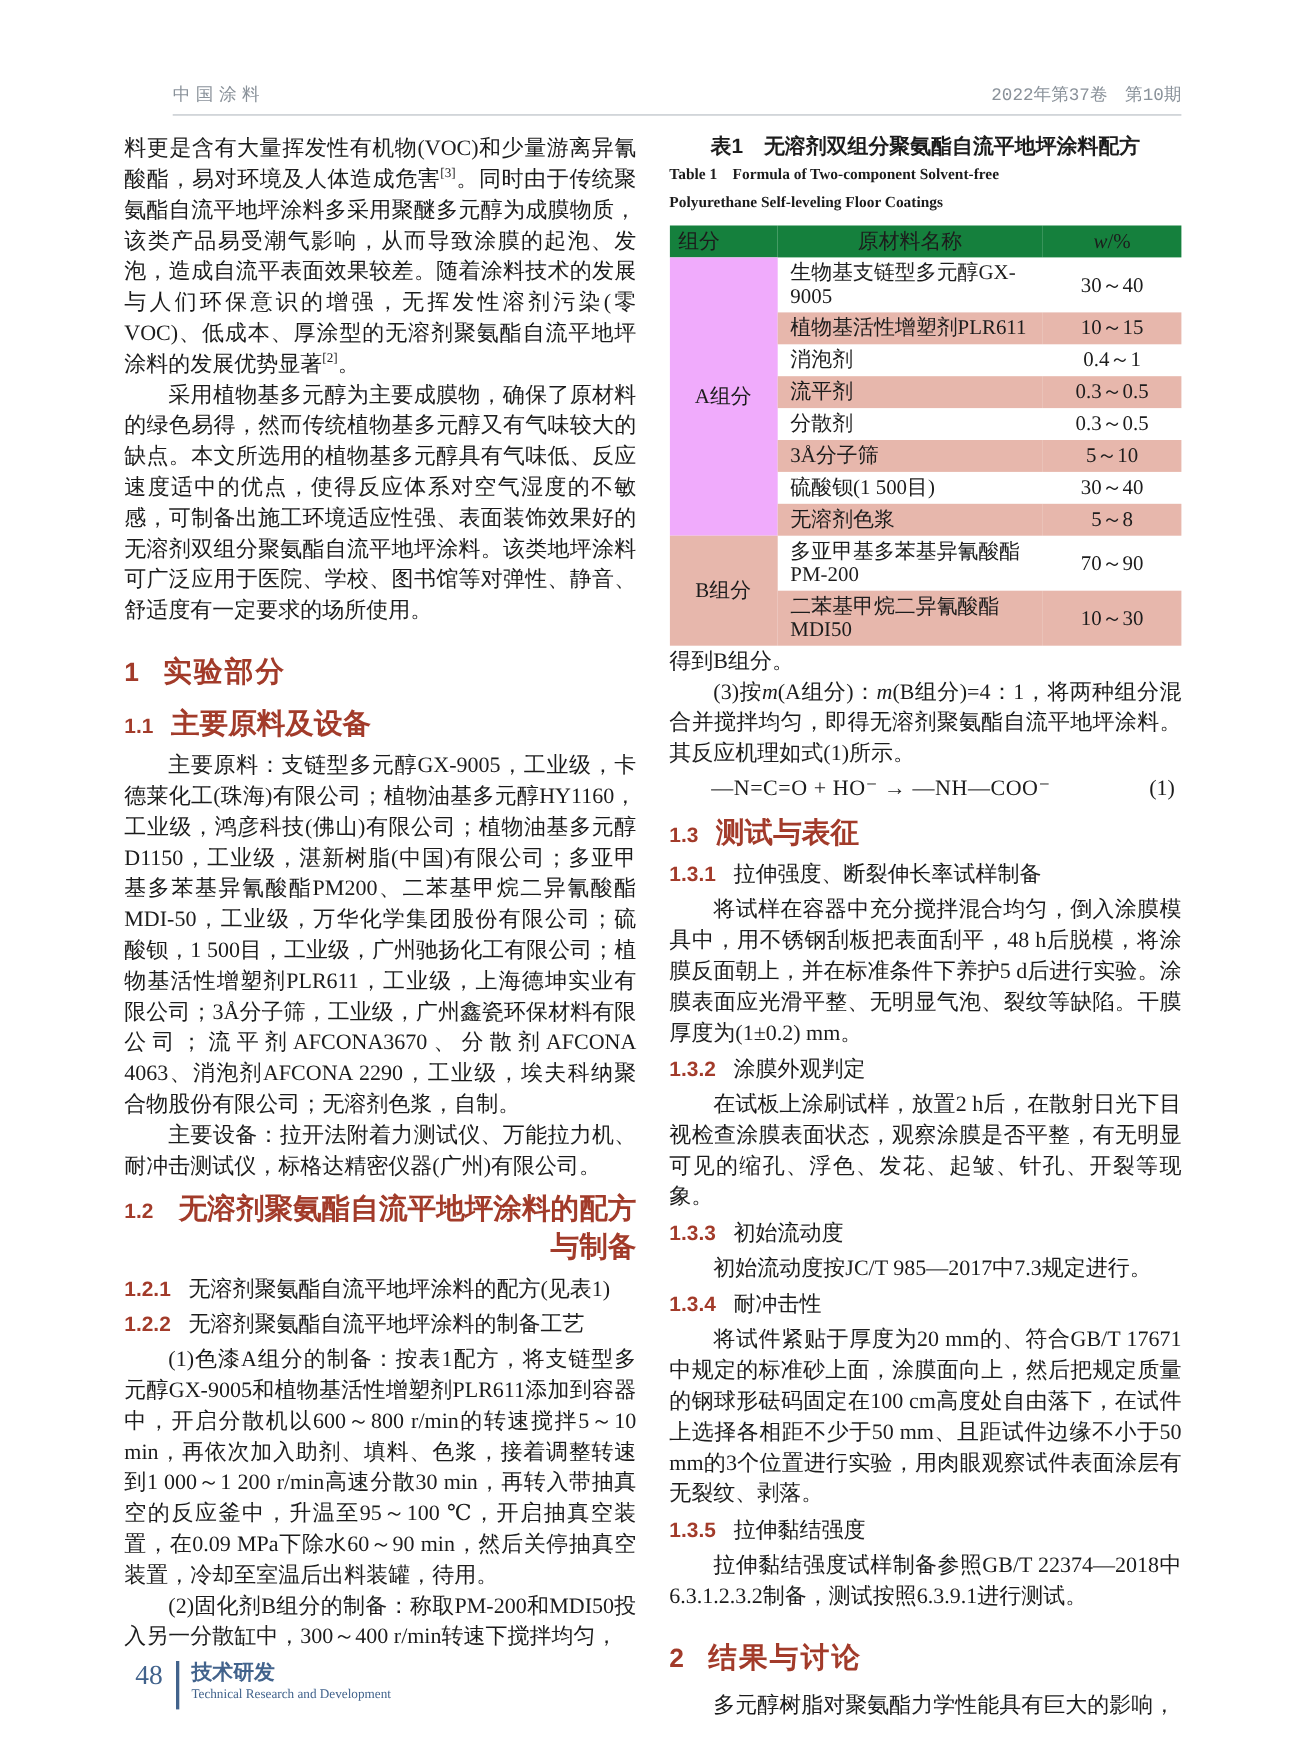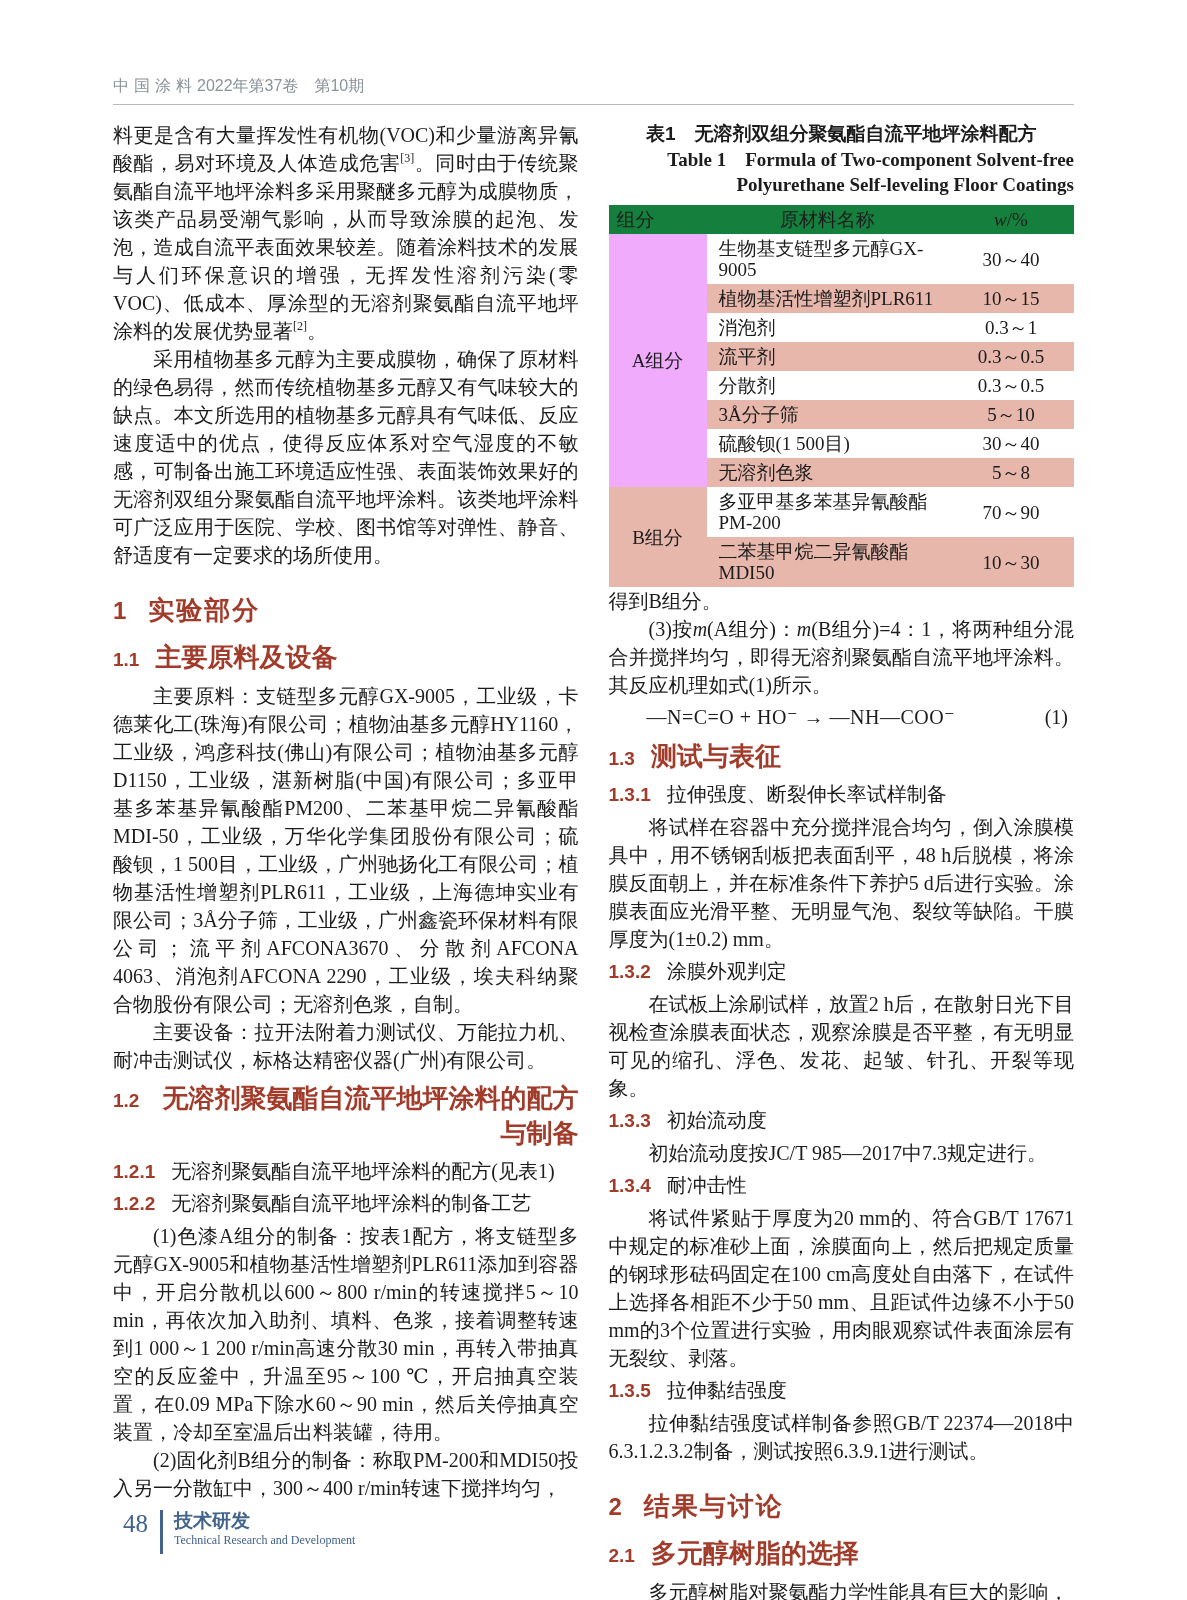--- a/index.html
+++ b/index.html
@@ -1,24 +1,24 @@
 <!DOCTYPE html>
 <html lang="zh"><head>
 <meta charset="utf-8">
 <style>
   html,body{margin:0;padding:0;background:#ffffff;}
   body{width:1187px;height:1600px;position:relative;overflow:hidden;
        font-family:"Liberation Serif","DejaVu Serif",serif;color:#1c1c1c;}
   .page{position:absolute;inset:0;padding:76px 113px 0 113px;box-sizing:border-box;}
 
   
-  .pg-header{display:flex;align-items:flex-end;
+  .pg-header{display:flex;justify-content:space-between;align-items:flex-end;
              color:#8a929a;font-size:16px;padding-bottom:7px;
              border-bottom:1.5px solid #b4bac0;
-             font-family:Liberation Sans, sans-serif;}
+             font-family:Liberation Mono, monospace;margin-left:44px;}
   .pg-header .jt{letter-spacing:5px;}
 
   
   .cols{display:flex;gap:30px;margin-top:16px;}
   .col{flex:1 1 0;min-width:0;}
 
   p.body{font-size:20px;line-height:28px;margin:0;text-align:justify;}
   p.indent{text-indent:2em;}
   sup.cite{font-size:12px;vertical-align:super;line-height:0;}
 
@@ -34,21 +34,21 @@
   .h2 .htitle{color:#a23b2a;font-weight:bold;font-size:26px;
             font-family:"Liberation Sans","DejaVu Sans",sans-serif;}
   .h3{display:flex;align-items:baseline;gap:16px;margin:5px 0;}
   .h3 .hnum{color:#a23b2a;font-weight:bold;font-size:19px;
             font-family:"Liberation Sans","DejaVu Sans",sans-serif;}
   .h3 .htitle{color:#1c1c1c;font-size:20px;}
 
   
   .tbl-title-cn{text-align:center;font-weight:bold;font-size:19px;line-height:26px;
                 font-family:"Liberation Sans","DejaVu Sans",sans-serif;}
-  .tbl-title-en{text-align:right;font-weight:bold;font-size:19px;line-height:25px;
+  .tbl-title-en{text-align:left;font-weight:bold;font-size:14px;line-height:25px;
                 font-family:"Liberation Serif","DejaVu Serif",serif;margin-bottom:8px;}
   table.ftable{width:100%;border-collapse:collapse;font-size:19px;}
   .ftable th,.ftable td{padding:4px 4px;line-height:21px;font-weight:normal;}
   .ftable thead th{background:#15803d;}
   .ftable th.c1{text-align:left;padding-left:8px;width:86px;}
   .ftable th.c2{text-align:center;}
   .ftable th.c3{text-align:center;width:118px;}
   .ftable td.name{text-align:left;padding-left:12px;}
   .ftable td.val{text-align:center;width:118px;}
   .ftable td.comp{text-align:center;vertical-align:middle;background:#f0abfc;}
@@ -137,21 +137,21 @@
             <td class="comp" rowspan="8">A组分</td>
             <td class="name">生物基支链型多元醇GX-9005</td>
             <td class="val">30～40</td>
           </tr>
           <tr>
             <td class="name pink">植物基活性增塑剂PLR611</td>
             <td class="val pink">10～15</td>
           </tr>
           <tr>
             <td class="name">消泡剂</td>
-            <td class="val">0.3～1</td>
+            <td class="val">0.4～1</td>
           </tr>
           <tr>
             <td class="name pink">流平剂</td>
             <td class="val pink">0.3～0.5</td>
           </tr>
           <tr>
             <td class="name">分散剂</td>
             <td class="val">0.3～0.5</td>
           </tr>
           <tr>
@@ -219,24 +219,20 @@
         <span class="hnum">1.3.5</span>
         <span class="htitle">拉伸黏结强度</span>
       </div>
       <p class="body indent">拉伸黏结强度试样制备参照GB/T 22374—2018中6.3.1.2.3.2制备，测试按照6.3.9.1进行测试。</p>
 
       <div class="h1">
         <span class="hnum">2</span>
         <span class="htitle">结果与讨论</span>
       </div>
 
-      <div class="h2">
-        <span class="hnum">2.1</span>
-        <span class="htitle">多元醇树脂的选择</span>
-      </div>
       <p class="body indent">多元醇树脂对聚氨酯力学性能具有巨大的影响，</p>
 
     </div>
   </div>
 
   <div class="pg-footer">
     <span class="pnum">48</span>
     <span class="bar"></span>
     <span>
       <div class="cn">技术研发</div>

